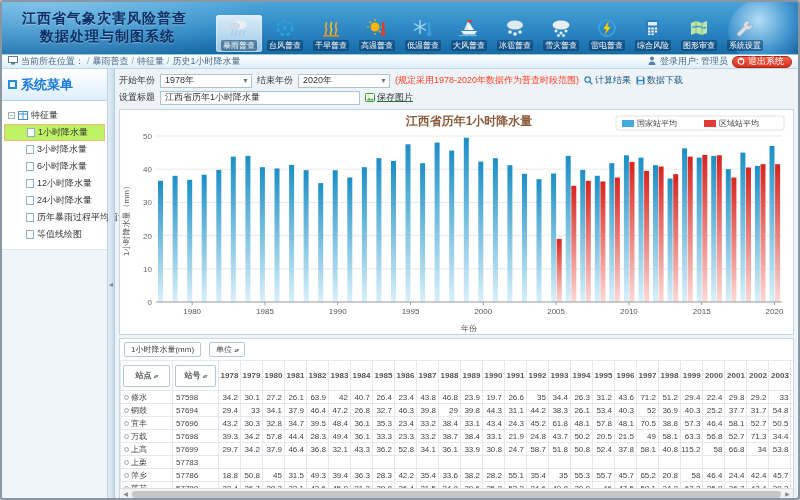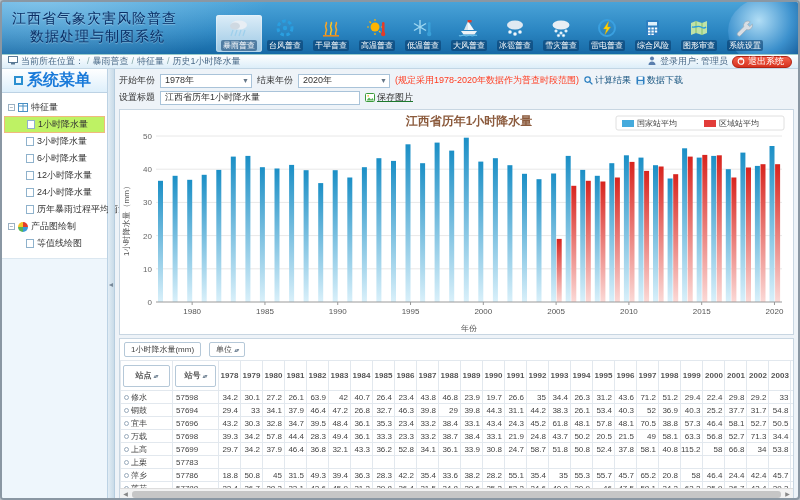--- a/index.html
+++ b/index.html
@@ -3,41 +3,41 @@
 <meta charset="utf-8">
 <style>
   * { margin:0; padding:0; box-sizing:border-box; }
   html,body { font-family:"Liberation Sans","DejaVu Sans",sans-serif; background:#b8bfc6; }
   .window { width:800px; height:500px; background:#eef3f8; border:2px solid #8a97a3; border-radius:4px; overflow:hidden; position:relative; }
 
   
   .header { height:52px; background:linear-gradient(180deg,#4aa3d8 0%,#2b86c2 55%,#176aa6 100%); position:relative; display:flex; overflow:hidden; }
   .header:before { content:""; position:absolute; left:-60px; top:-40px; width:330px; height:110px; background:radial-gradient(ellipse at 30% 30%,rgba(180,225,250,.55),rgba(40,120,180,0) 70%); border-radius:50%; }
   .title-block { width:212px; padding:8px 0 0 10px; position:relative; z-index:2; }
-  .title-line { font-size:14px; font-weight:normal; color:#0a2f66; letter-spacing:1px; text-shadow:0 1px 1px rgba(255,255,255,.35); white-space:nowrap; }
+  .title-line { font-size:14px; font-weight:bold; color:#0a2f66; letter-spacing:1px; text-shadow:0 1px 1px rgba(255,255,255,.35); white-space:nowrap;margin-left:10px; }
   .title-line2 { padding-left:18px; }
   .toolbar { flex:1; display:flex; align-items:flex-end; padding:3px 2px 2px 2px; position:relative; z-index:2; }
   .tb-item { width:46px; display:flex; flex-direction:column; align-items:center; cursor:pointer; padding:2px 0 1px; border-radius:3px; }
   .tb-item.active { background:linear-gradient(180deg,#dcedf8,#9cc8e4); box-shadow:inset 0 0 2px #fff; }
   .tb-icon { width:26px; height:22px; display:flex; align-items:center; justify-content:center; }
   .tb-icon svg { width:24px; height:20px; }
   .tb-label { font-size:8px; color:#fff; background:rgba(8,56,104,.55); border-radius:2px; padding:0 2px; margin-top:1px; white-space:nowrap; }
   .globe { position:absolute; right:-18px; top:-6px; width:88px; height:70px; border-radius:50%; background:radial-gradient(circle at 35% 35%,#bfe6fa,#3f93cf 45%,#0c4e8c 80%); opacity:.9; z-index:1; }
 
   
   .statusbar { height:15px; background:linear-gradient(180deg,#fdfefe,#ddeef9); border-top:1px solid #9cc; border-bottom:1px solid #c2d6e5; display:flex; align-items:center; font-size:9px; color:#4a6a88; padding:0 6px; }
   .crumb-sep { color:#8aa; margin:0 3px; }
   .statusbar .spacer { flex:1; }
   .user-area { display:flex; align-items:center; gap:4px; }
   .logout-btn { background:linear-gradient(180deg,#f2604a,#d8321f); color:#fff; border:1px solid #b02314; border-radius:7px; font-size:9px; padding:0 7px 1px 4px; height:12px; display:flex; align-items:center; gap:3px; cursor:pointer; }
 
   
   .content { display:flex; height:431px; }
   .sidebar { width:106px; background:#f6fbff; border-right:1px solid #bcd2e4; display:flex; flex-direction:column; }
-  .sb-title { height:24px; background:linear-gradient(180deg,#ffffff,#ddeffb); border-bottom:1px solid #bcd2e4; display:flex; align-items:center; gap:4px; padding:0 12px; color:#1a7ad9; font-weight:bold; font-size:16px; }
+  .sb-title { height:32px; background:linear-gradient(180deg,#ffffff,#ddeffb); border-bottom:1px solid #bcd2e4; display:flex; align-items:center; gap:4px; padding:0 6px; color:#1a7ad9; font-weight:bold; font-size:13px; }
   .sb-title .sq { width:9px; height:9px; border:2px solid #2a8fd0; }
   .tree { padding:6px 2px; font-size:9px; color:#333; background:#fff; border-bottom:1px solid #dbe7f0; }
   .tree-group { display:flex; align-items:center; gap:3px; padding:2px 0 2px 4px; cursor:pointer; }
   .tree-item { display:flex; align-items:center; gap:3px; padding:2px 0 2px 22px; cursor:pointer; white-space:nowrap; }
   .tree-item.selected { background:#bef264; border:1px solid #f0b97e; padding-top:1px; padding-bottom:1px; }
   .toggle { width:7px; height:7px; border:1px solid #9ab0c2; background:#fff; font-size:6px; line-height:5px; text-align:center; color:#567; }
   .page-ic { width:8px; height:9px; border:1px solid #8fb2cc; background:#fff; flex:none; }
   .sb-fill { flex:1; background:#eef6fc; }
   .collapse-strip { width:7px; background:linear-gradient(90deg,#e2edf5,#c9dbe8); border-right:1px solid #b6cddf; display:flex; align-items:center; justify-content:center; color:#789; font-size:7px; cursor:pointer; }
 
@@ -292,30 +292,20 @@
             <span class="page-ic"></span>
             <span>12小时降水量</span>
           </div>
           <div class="tree-item">
             <span class="page-ic"></span>
             <span>24小时降水量</span>
           </div>
           <div class="tree-item">
             <span class="page-ic"></span>
             <span>历年暴雨过程平均雨量</span>
-          </div>
-          <div class="tree-group">
-            <span class="toggle">−</span>
-            <svg width="10" height="10" viewBox="0 0 10 10">
-              <path d="M5 5L5 0A5 5 0 0 1 10 5Z" fill="#e23c2a"></path>
-              <path d="M5 5L10 5A5 5 0 0 1 5 10Z" fill="#3a9ad8"></path>
-              <path d="M5 5L5 10A5 5 0 0 1 0 5Z" fill="#56b356"></path>
-              <path d="M5 5L0 5A5 5 0 0 1 5 0Z" fill="#f6c52a"></path>
-            </svg>
-            <span>产品图绘制</span>
           </div>
           <div class="tree-item">
             <span class="page-ic"></span>
             <span>等值线绘图</span>
           </div>
         </div>
       <div class="sb-fill"></div>
     </div>
     <div class="collapse-strip">◄</div>
 

